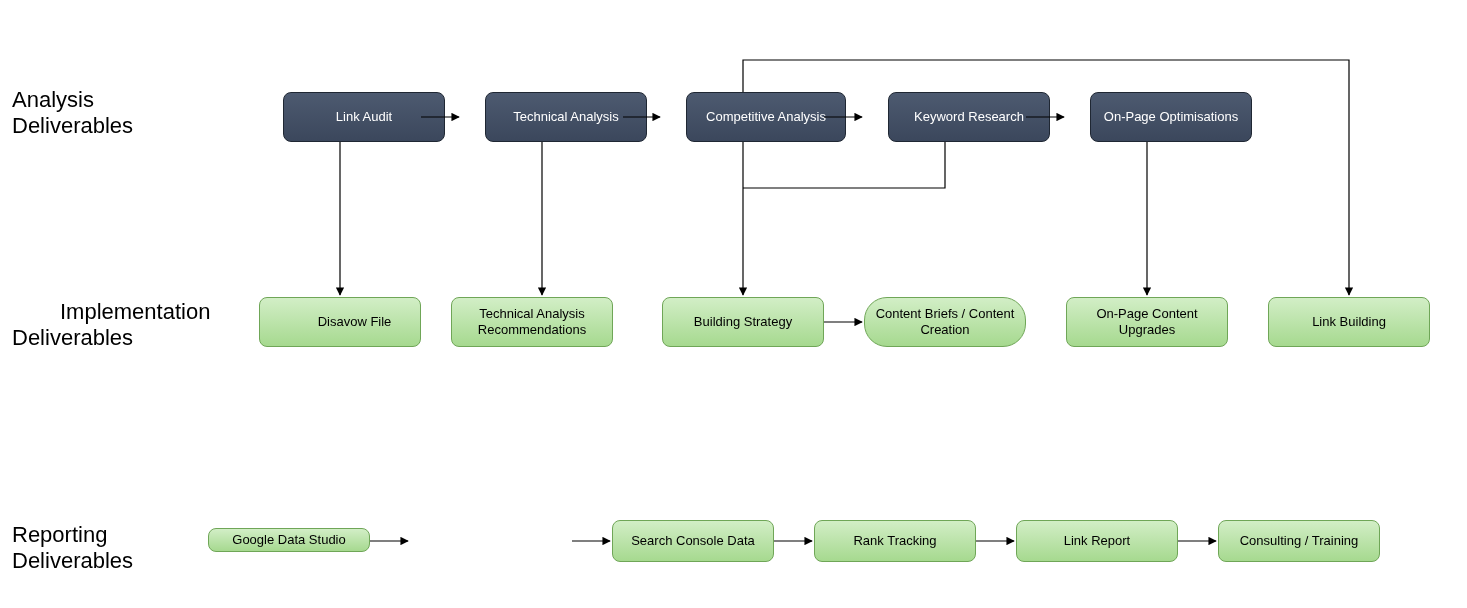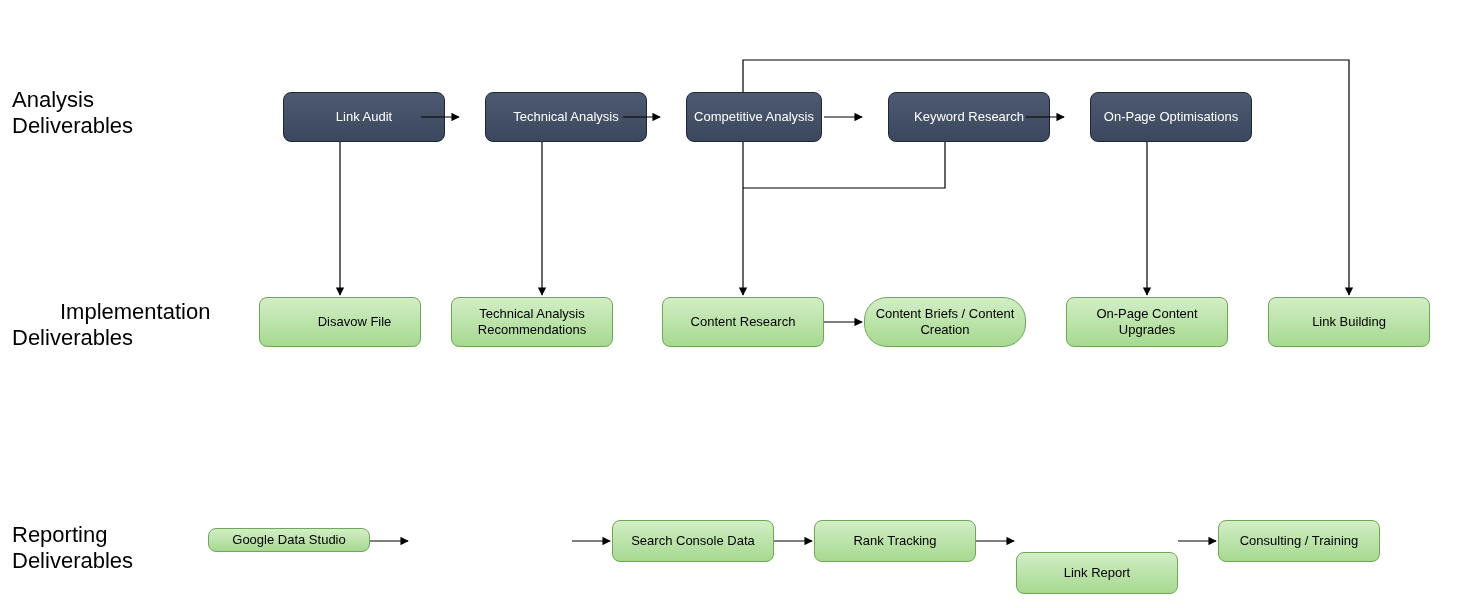--- a/index.html
+++ b/index.html
@@ -63,59 +63,59 @@
 Deliverables</span></div>
 <div class="row-label" style="left:12px; top:522px;"><span style="white-space: pre-line;">Reporting
 Deliverables</span></div>
 
 <div class="node dark" style="left:259px; top:92px; width:162px; height:50px;">
   <span>Link Audit</span>
     </div>
 <div class="node dark" style="left:461px; top:92px; width:162px; height:50px;">
   <span>Technical Analysis</span>
     </div>
-<div class="node dark" style="left:662px; top:92px; width:136px; height:50px;text-align:center;">
+<div class="node dark" style="left:662px; top:92px; width:160px; height:50px;text-align:center;">
   <span>Competitive Analysis</span>
     </div>
 <div class="node dark" style="left:1066px; top:92px; width:162px; height:50px;">
   <span>On-Page Optimisations</span>
     </div>
 <div class="node dark" style="left:864px; top:92px; width:162px; height:50px;">
   <span>Keyword Research</span>
     </div>
 
 <div class="node green" style="left:259px; top:297px; width:162px; height:50px;padding-left:35px;">
   <span>Disavow File</span>
     </div>
 <div class="node green" style="left:451px; top:297px; width:162px; height:50px;">
   <span>Technical Analysis Recommendations</span>
     </div>
 <div class="node green" style="left:662px; top:297px; width:162px; height:50px;">
-  <span>Content Research</span>
+  <span>Building Strategy</span>
     </div>
 <div class="node green" style="left:864px; top:297px; width:162px; height:50px;border-radius:23px;">
   <span>Content Briefs / Content Creation</span>
     </div>
 <div class="node green" style="left:1066px; top:297px; width:162px; height:50px;">
   <span>On-Page Content Upgrades</span>
     </div>
 <div class="node green" style="left:1268px; top:297px; width:162px; height:50px;">
   <span>Link Building</span>
     </div>
 
 <div class="node green" style="left:208px; top:528px; width:162px; height:24px;">
   <span>Google Data Studio</span>
     </div>
 <div class="node green" style="left:612px; top:520px; width:162px; height:42px;">
   <span>Search Console Data</span>
     </div>
 <div class="node green" style="left:814px; top:520px; width:162px; height:42px;">
   <span>Rank Tracking</span>
     </div>
-<div class="node green" style="left:1016px; top:520px; width:162px; height:42px;margin-top:32px;">
+<div class="node green" style="left:1016px; top:520px; width:162px; height:42px;">
   <span>Link Report</span>
     </div>
 <div class="node green" style="left:1218px; top:520px; width:162px; height:42px;">
   <span>Consulting / Training</span>
     </div>
 
 <svg class="edges">
   <defs>
     <marker id="ah" viewBox="0 0 10 10" refX="9" refY="5" markerWidth="7" markerHeight="7" orient="auto-start-reverse">
       <path d="M 0 0 L 10 5 L 0 10 z" fill="#000"></path>

